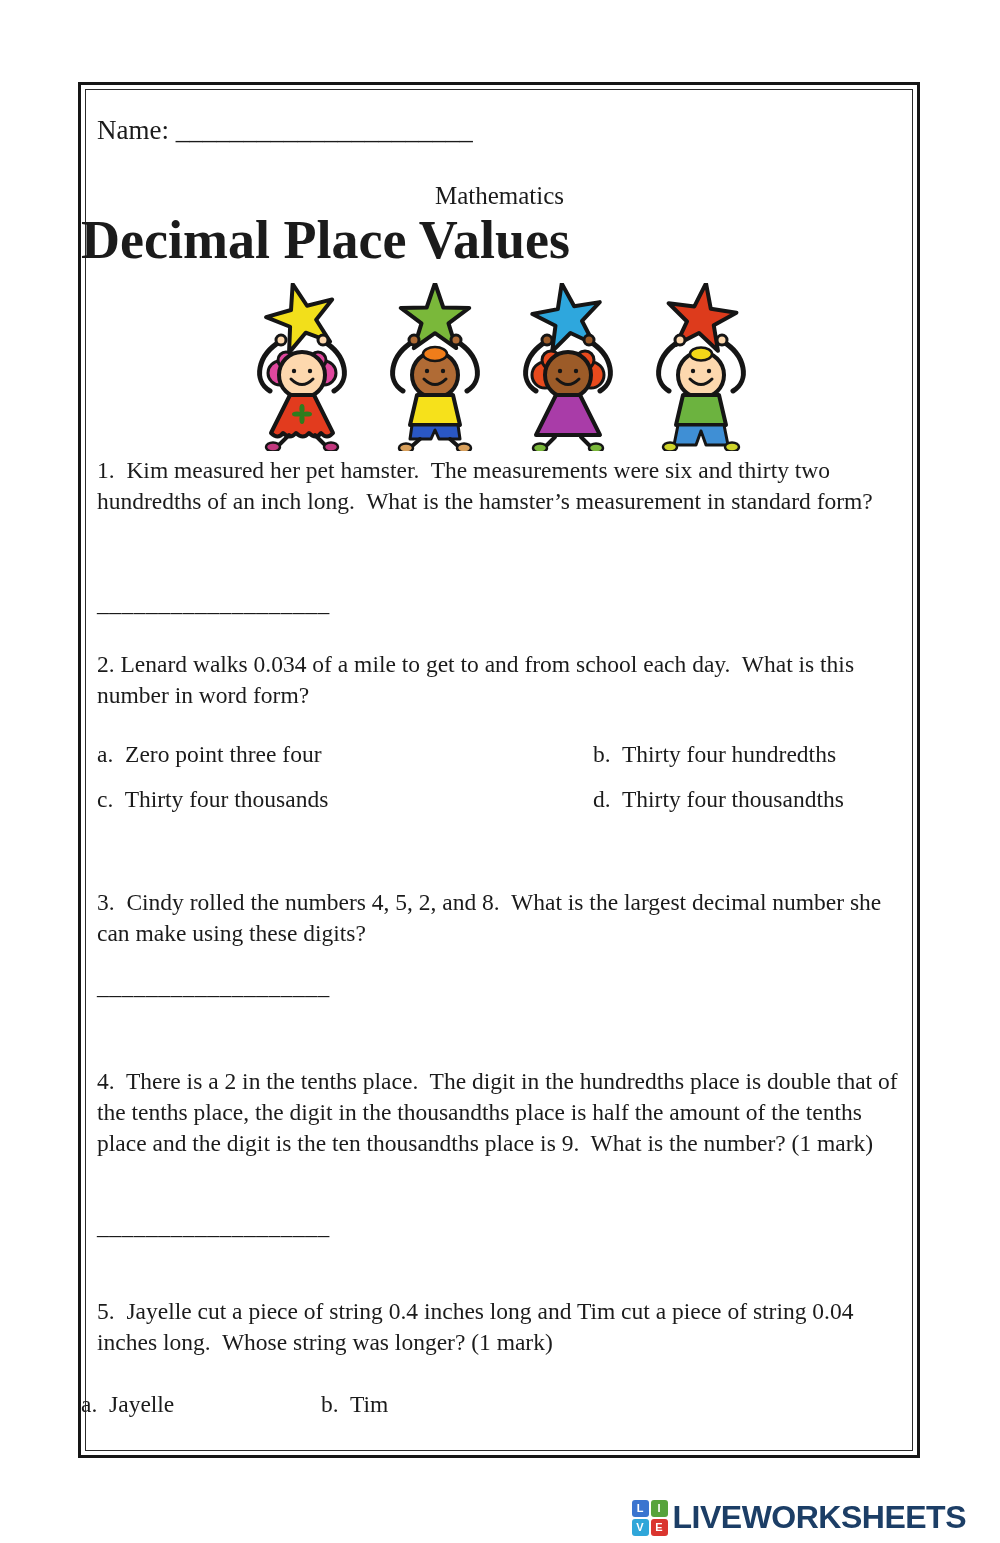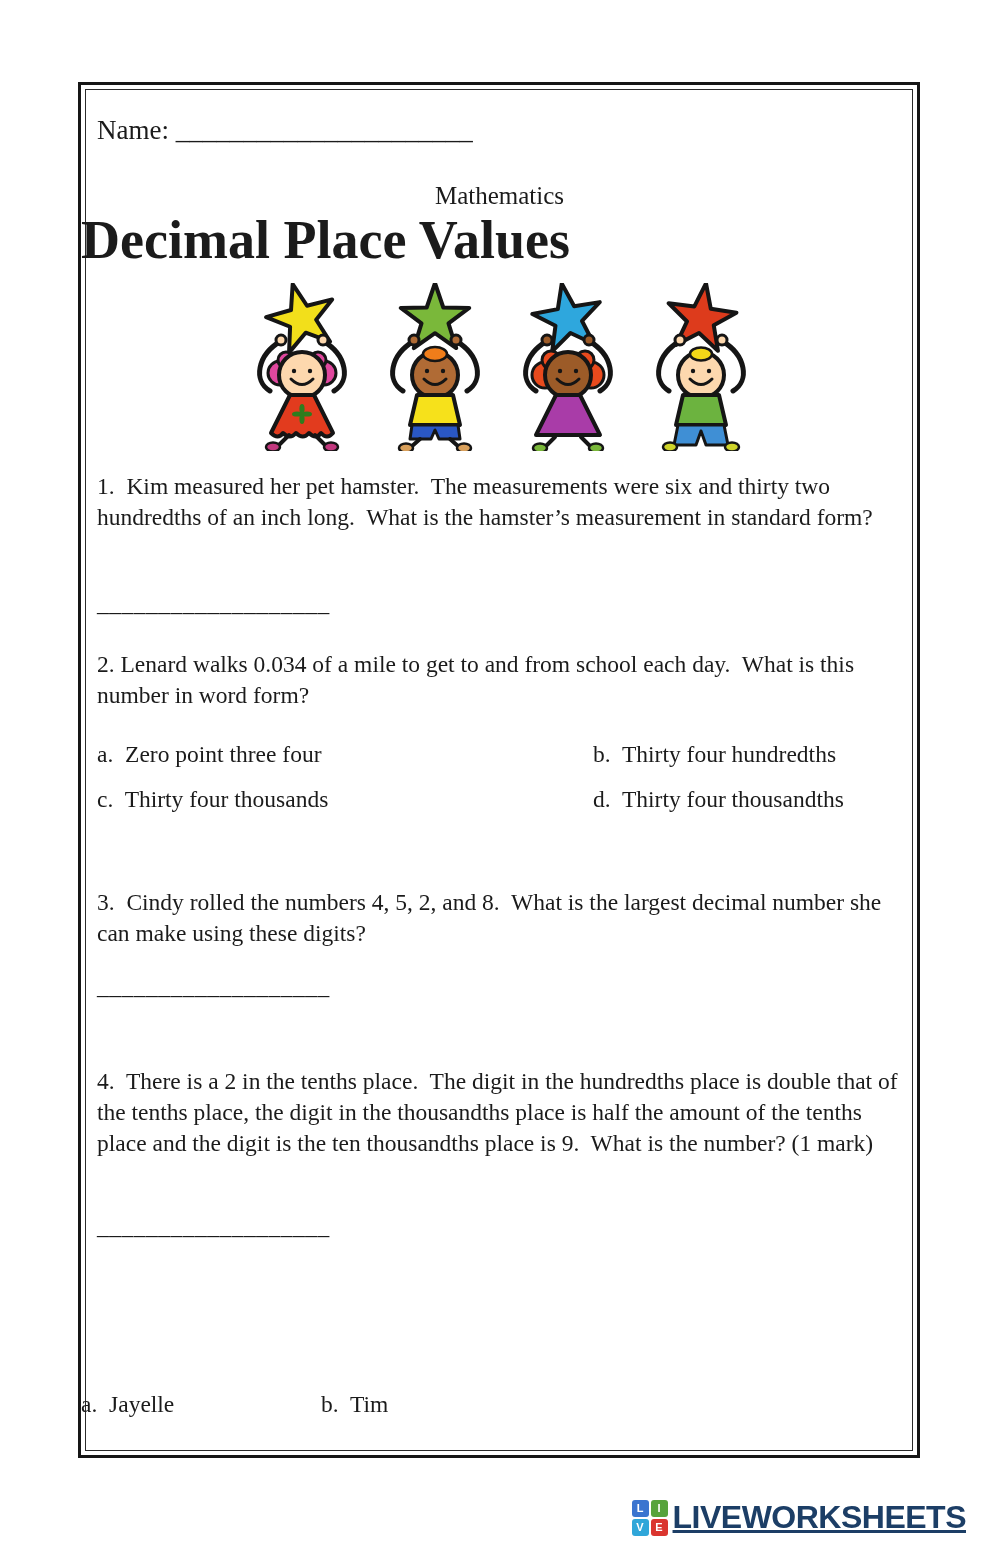--- a/index.html
+++ b/index.html
@@ -28,21 +28,21 @@
   .brand {
     position:absolute; right:34px; top:1499px;
     display:flex; align-items:center; gap:5px;
     font-family:"Liberation Sans",sans-serif;
   }
   .brand-icon { display:grid; grid-template-columns:17px 17px; grid-auto-rows:17px; gap:2px; }
   .brand-icon span {
     border-radius:3px; color:#fff; font-size:11px; font-weight:700;
     display:flex; align-items:center; justify-content:center; line-height:1;
   }
-  .brand-text { font-size:32px; font-weight:700; letter-spacing:-.5px;text-decoration:underline; }
+  .brand-text { font-size:32px; font-weight:700; letter-spacing:-.5px; }
   svg .ln { stroke:#151515; fill:none; stroke-linecap:round; }
 </style>
 </head>
 <body>
 
 <div class="sheet">
   <div class="sheet-inner"></div>
 
   <div class="abs name-row"><span>Name: </span><span>______________________</span></div>
 
@@ -130,39 +130,40 @@
       <circle cx="57" cy="88" r="2.2" fill="#151515"></circle>
       <circle cx="73" cy="88" r="2.2" fill="#151515"></circle>
       <path class="ln" d="M54,96 Q65,107 76,96" stroke-width="3"></path>
       <path d="M47,112 L83,112 L90,142 L40,142 Z" stroke="#151515" stroke-width="4" stroke-linejoin="round" fill="#6cb33f"></path>
       <path d="M42,142 L88,142 L92,162 L70,162 L65,148 L60,162 L38,162 Z" stroke="#151515" stroke-width="3" stroke-linejoin="round" fill="#3f8fd5"></path>
       <ellipse cx="34" cy="164" rx="7" ry="4.5" stroke="#151515" stroke-width="2.5" fill="#cfd42a"></ellipse>
       <ellipse cx="96" cy="164" rx="7" ry="4.5" stroke="#151515" stroke-width="2.5" fill="#cfd42a"></ellipse>
     </g>
   </svg>
 
-  <div class="abs q" style="top:386px">1.  Kim measured her pet hamster.  The measurements were six and thirty two hundredths of an inch long.  What is the hamster’s measurement in standard form?</div>
+  <div class="abs q" style="top:370px">1.  Kim measured her pet hamster.  The measurements were six and thirty two hundredths of an inch long.  What is the hamster’s measurement in standard form?</div>
   <div class="abs blank" style="top:505px">___________________</div>
 
   <div class="abs q" style="top:564px">2. Lenard walks 0.034 of a mile to get to and from school each day.  What is this number in word form?</div>
   <div class="abs" style="top:656px; left:0; width:100%; height:32px">
     <span class="opt" style="left:16px">a.  Zero point three four</span>
     <span class="opt" style="left:512px">b.  Thirty four hundredths</span>
   </div>
   <div class="abs" style="top:701px; left:0; width:100%; height:32px">
     <span class="opt" style="left:16px">c.  Thirty four thousands</span>
     <span class="opt" style="left:512px">d.  Thirty four thousandths</span>
   </div>
 
   <div class="abs q" style="top:802px">3.  Cindy rolled the numbers 4, 5, 2, and 8.  What is the largest decimal number she can make using these digits?</div>
   <div class="abs blank" style="top:888px">___________________</div>
 
   <div class="abs q" style="top:981px">4.  There is a 2 in the tenths place.  The digit in the hundredths place is double that of the tenths place, the digit in the thousandths place is half the amount of the tenths place and the digit is the ten thousandths place is 9.  What is the number? (1 mark)</div>
   <div class="abs blank" style="top:1128px">___________________</div>
 
+  <div class="abs q" style="top:1211px">5.  Jayelle cut a piece of string 0.4 inches long and Tim cut a piece of string 0.04 inches long.  Whose string was longer? (1 mark)</div>
   <div class="abs" style="top:1306px; left:0; width:100%; height:32px">
     <span class="opt" style="left:0">a.  Jayelle</span>
     <span class="opt" style="left:240px">b.  Tim</span>
   </div>
 </div>
 
 <div class="brand">
   <div class="brand-icon">
     <span style="background: rgb(59, 116, 207);">L</span>
     <span style="background: rgb(87, 163, 60);">I</span>

